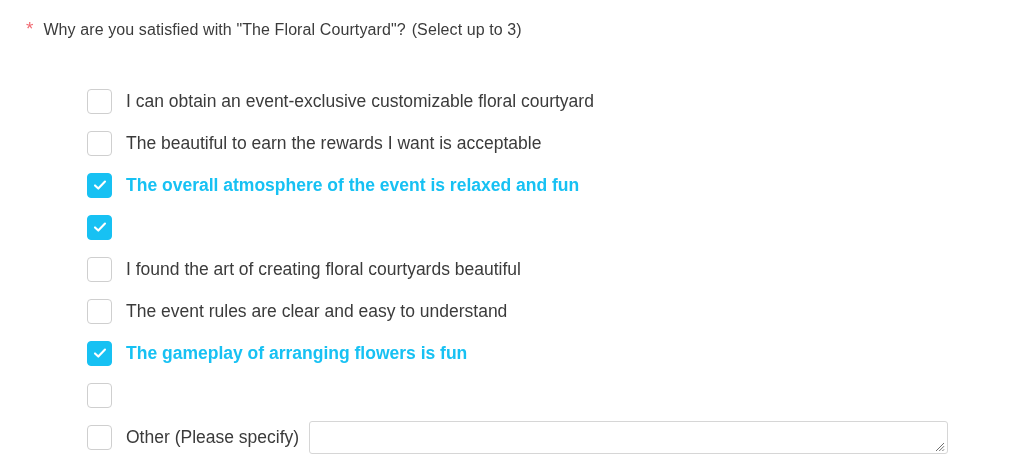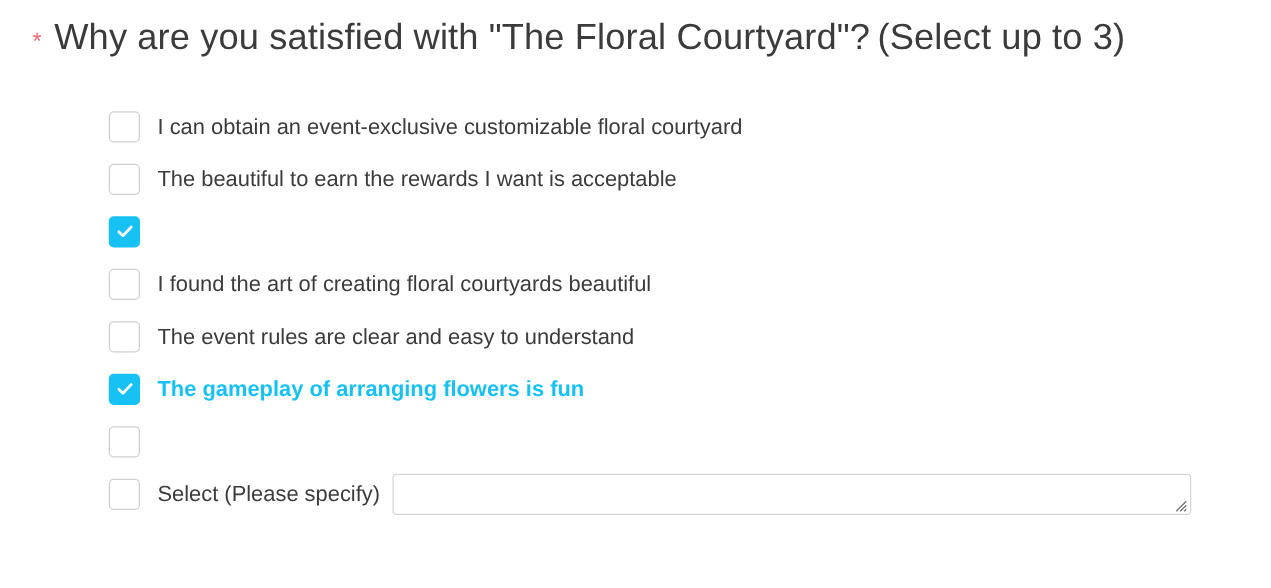--- a/index.html
+++ b/index.html
@@ -34,21 +34,21 @@
   }
   .required-asterisk {
     color: #f06a72;
     font-size: 19px;
     line-height: 1;
     margin-right: 10px;
     font-family: "Liberation Sans", sans-serif;
   }
   .question-title {
     color: #3b3b3b;
-    font-size: 29px;
+    font-size: 16px;
     line-height: 26px;
     letter-spacing: 0.1px;
     font-family: "Liberation Sans", sans-serif;
   }
   .question-title .hint {
     margin-left: 6px;
   }
 
   
   .options-list {
@@ -155,63 +155,71 @@
       <span class="option-label">I can obtain an event-exclusive customizable floral courtyard</span>
     </div>
 
     <div class="option-row">
       <span class="checkbox">
         
       </span>
       <span class="option-label">The beautiful to earn the rewards I want is acceptable</span>
     </div>
 
-
     <div class="option-row selected">
       <span class="checkbox checked">
         <svg class="tick" width="16" height="16" viewBox="0 0 16 16">
           <path d="M3 8.4 L6.3 11.6 L13 4.6" fill="none" stroke="#ffffff" stroke-width="2.1" stroke-linecap="round" stroke-linejoin="round"></path>
         </svg>
       </span>
-    </div>
-
-    <div class="option-row">
-      <span class="checkbox">
-        
-      </span>
-      <span class="option-label">I found the art of creating floral courtyards beautiful</span>
-    </div>
-
-    <div class="option-row">
-      <span class="checkbox">
-        
-      </span>
-      <span class="option-label">The event rules are clear and easy to understand</span>
+      <span class="option-label">The overall atmosphere of the event is relaxed and fun</span>
     </div>
 
     <div class="option-row selected">
       <span class="checkbox checked">
         <svg class="tick" width="16" height="16" viewBox="0 0 16 16">
           <path d="M3 8.4 L6.3 11.6 L13 4.6" fill="none" stroke="#ffffff" stroke-width="2.1" stroke-linecap="round" stroke-linejoin="round"></path>
         </svg>
       </span>
+    </div>
+
+    <div class="option-row">
+      <span class="checkbox">
+        
+      </span>
+      <span class="option-label">I found the art of creating floral courtyards beautiful</span>
+    </div>
+
+    <div class="option-row">
+      <span class="checkbox">
+        
+      </span>
+      <span class="option-label">The event rules are clear and easy to understand</span>
+    </div>
+
+    <div class="option-row selected">
+      <span class="checkbox checked">
+        <svg class="tick" width="16" height="16" viewBox="0 0 16 16">
+          <path d="M3 8.4 L6.3 11.6 L13 4.6" fill="none" stroke="#ffffff" stroke-width="2.1" stroke-linecap="round" stroke-linejoin="round"></path>
+        </svg>
+      </span>
       <span class="option-label">The gameplay of arranging flowers is fun</span>
     </div>
 
     <div class="option-row">
       <span class="checkbox">
         
       </span>
     </div>
 
     <div class="option-row other-row">
       <span class="checkbox">
         
       </span>
-      <span class="option-label">Select (Please specify)</span>
+      <span class="option-label">Other (Please specify)</span>
       <span class="other-input-wrap">
         <textarea class="other-input" placeholder="" style=""></textarea>
         <svg class="resize-handle" width="10" height="10" viewBox="0 0 10 10">
           <path d="M9 1 L1 9 M9 4.2 L4.2 9 M9 7.4 L7.4 9" stroke="#6f6f6f" stroke-width="1" fill="none"></path>
         </svg>
       </span>
     </div>
 
   </div>
 </div>

